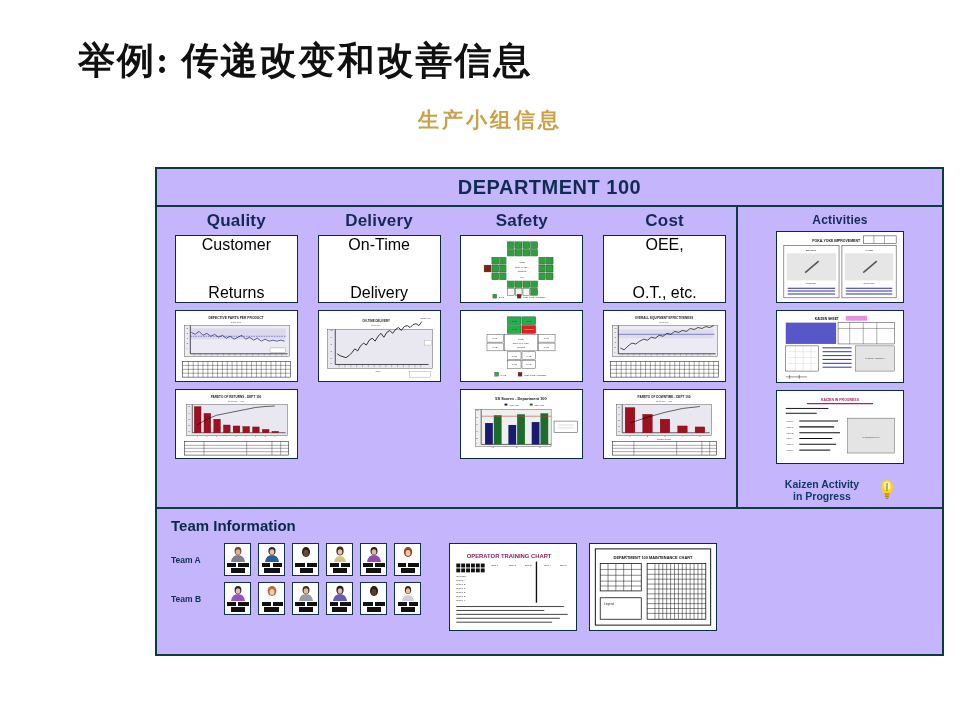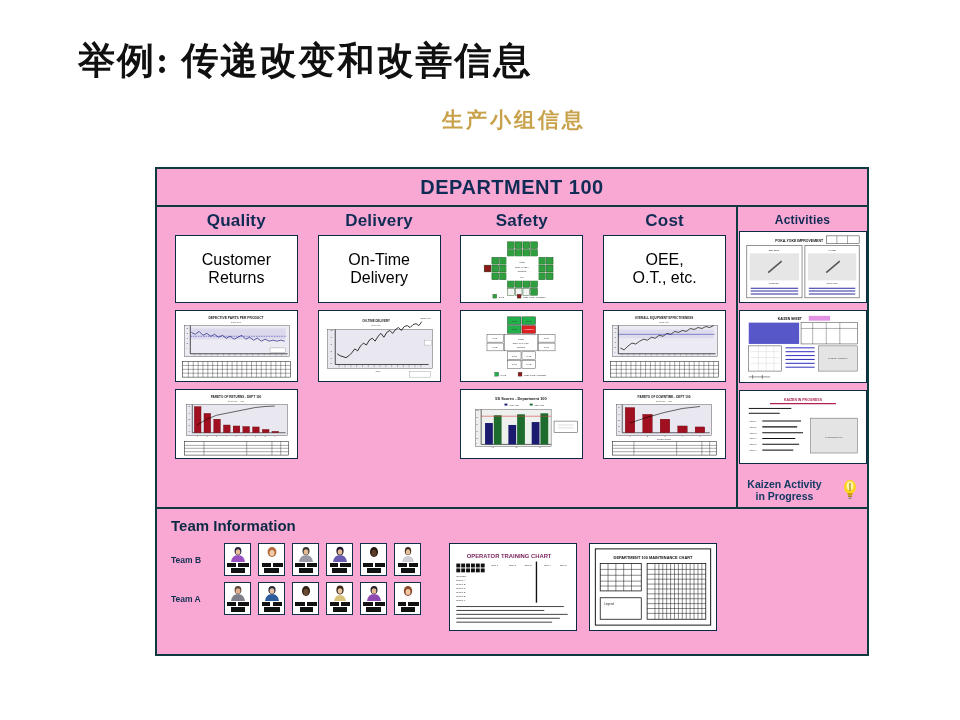--- a/index.html
+++ b/index.html
@@ -17,28 +17,28 @@
     position:absolute; left:78px; top:36px;
     font-family:"Liberation Serif", serif;
     font-size:37px; font-weight:bold; color:#101010;
     letter-spacing:2px; white-space:nowrap;
   }
   #slide-subtitle {
     position:absolute; left:418px; top:106px;
     font-family:"Liberation Serif", serif;
     font-size:21px; font-weight:bold; color:#c8a martin;
     color:#c8a24a;
-    letter-spacing:3px; white-space:nowrap;margin-left:24px;
+    letter-spacing:3px; white-space:nowrap;
   }
 
   
   #board {
     position:absolute; left:155px; top:167px;
-    width:714px; height:489px;
-    background:#f9a8d4;
+    width:789px; height:489px;
+    background:#c4b5fd;
     border:2px solid #0d3b3f;
   }
   .board-header {
     height:38px; border-bottom:2px solid #0d3b3f;
     display:flex; align-items:center; justify-content:center;
   }
   .board-header-text {
     font-size:20px; font-weight:bold; color:#102c54;
     letter-spacing:.5px;
   }
@@ -50,21 +50,21 @@
   .metric-col { flex:1; display:flex; flex-direction:column; align-items:center; padding-top:4px; }
   .col-title { font-size:17px; font-weight:bold; color:#102c54; margin-bottom:4px; letter-spacing:.2px; }
   .col-title.small { font-size:12px; margin-top:6px; }
 
   .panel {
     background:#ffffff; border:1.5px solid #0d2a44;
     margin-bottom:7px; position:relative; overflow:hidden;
   }
   .metric-headline {
     width:123px; height:68px;
-    display:flex; flex-direction:column; align-items:center; justify-content:center;
+    display:flex; flex-direction:column; align-items:center; justify-content:space-between;
     font-size:16px; color:#000; line-height:1.12; text-align:center;
   }
   .metric-headline .l { display:block; white-space:nowrap; }
 
   .thumb { width:123px; height:72px; background:#fff; }
   .thumb.small { height:70px; }
 
   
   .mini { width:100%; height:100%; display:block; }
 
@@ -670,20 +670,100 @@
     </div>
 
   </div>
 
   <div id="team-section">
     <div id="team-title">Team Information</div>
     <div id="team-grid">
       <div id="team-rows">
 
         <div class="team-row">
+          <span class="team-label">Team A</span>
+          <div class="person">
+            <svg class="face" viewBox="0 0 20 17">
+                <rect width="20" height="17" fill="#fff"></rect>
+                <ellipse cx="10" cy="6" rx="3.4" ry="4" fill="#5a4436"></ellipse>
+                <path d="M3 17 Q4 10 10 10 Q16 10 17 17 Z" fill="#7e7f8a"></path>
+                <ellipse cx="10" cy="7" rx="2.4" ry="2.8" fill="#e0b090"></ellipse>
+              </svg>
+            <svg class="namebar" viewBox="0 0 22 11">
+                <rect x="0" y="0" width="9" height="4" fill="#111"></rect>
+                <rect x="11" y="0" width="11" height="4" fill="#111"></rect>
+                <rect x="4" y="5" width="14" height="5" fill="#111"></rect>
+              </svg>
+          </div>
+          <div class="person">
+            <svg class="face" viewBox="0 0 20 17">
+                <rect width="20" height="17" fill="#fff"></rect>
+                <ellipse cx="10" cy="6" rx="3.6" ry="4" fill="#2a2a3a"></ellipse>
+                <path d="M3 17 Q4 10 10 10 Q16 10 17 17 Z" fill="#2a5c9a"></path>
+                <ellipse cx="10" cy="7" rx="2.4" ry="2.8" fill="#e8c0a0"></ellipse>
+              </svg>
+            <svg class="namebar" viewBox="0 0 22 11">
+                <rect x="1" y="0" width="8" height="4" fill="#111"></rect>
+                <rect x="12" y="0" width="9" height="4" fill="#111"></rect>
+                <rect x="3" y="5" width="16" height="5" fill="#111"></rect>
+              </svg>
+          </div>
+          <div class="person">
+            <svg class="face" viewBox="0 0 20 17">
+                <rect width="20" height="17" fill="#fff"></rect>
+                <ellipse cx="10" cy="7" rx="4" ry="5" fill="#2b1c14"></ellipse>
+                <ellipse cx="10" cy="8" rx="2.6" ry="3.2" fill="#6b4a33"></ellipse>
+              </svg>
+            <svg class="namebar" viewBox="0 0 22 11">
+                <rect x="0" y="0" width="10" height="4" fill="#111"></rect>
+                <rect x="12" y="0" width="10" height="4" fill="#111"></rect>
+                <rect x="5" y="5" width="13" height="5" fill="#111"></rect>
+              </svg>
+          </div>
+          <div class="person">
+            <svg class="face" viewBox="0 0 20 17">
+                <rect width="20" height="17" fill="#fff"></rect>
+                <ellipse cx="10" cy="6" rx="3.6" ry="4.4" fill="#3d2a1a"></ellipse>
+                <path d="M4 17 Q5 11 10 11 Q15 11 16 17 Z" fill="#d8c27a"></path>
+                <ellipse cx="10" cy="7" rx="2.3" ry="2.8" fill="#eac3a0"></ellipse>
+              </svg>
+            <svg class="namebar" viewBox="0 0 22 11">
+                <rect x="1" y="0" width="9" height="4" fill="#111"></rect>
+                <rect x="12" y="0" width="9" height="4" fill="#111"></rect>
+                <rect x="4" y="5" width="14" height="5" fill="#111"></rect>
+              </svg>
+          </div>
+          <div class="person">
+            <svg class="face" viewBox="0 0 20 17">
+                <rect width="20" height="17" fill="#fff"></rect>
+                <ellipse cx="10" cy="6" rx="3.5" ry="4" fill="#1f1f2e"></ellipse>
+                <path d="M3 17 Q4 10 10 10 Q16 10 17 17 Z" fill="#8e4ab0"></path>
+                <ellipse cx="10" cy="7" rx="2.4" ry="2.8" fill="#e6b894"></ellipse>
+              </svg>
+            <svg class="namebar" viewBox="0 0 22 11">
+                <rect x="0" y="0" width="10" height="4" fill="#111"></rect>
+                <rect x="12" y="0" width="10" height="4" fill="#111"></rect>
+                <rect x="3" y="5" width="15" height="5" fill="#111"></rect>
+              </svg>
+          </div>
+          <div class="person">
+            <svg class="face" viewBox="0 0 20 17">
+                <rect width="20" height="17" fill="#fff"></rect>
+                <ellipse cx="10" cy="7" rx="4.2" ry="5" fill="#8a4a2a"></ellipse>
+                <ellipse cx="10" cy="8" rx="2.5" ry="3" fill="#edc6a2"></ellipse>
+              </svg>
+            <svg class="namebar" viewBox="0 0 22 11">
+                <rect x="1" y="0" width="8" height="4" fill="#111"></rect>
+                <rect x="11" y="0" width="11" height="4" fill="#111"></rect>
+                <rect x="4" y="5" width="14" height="5" fill="#111"></rect>
+              </svg>
+          </div>
+        </div>
+
+        <div class="team-row">
           <span class="team-label">Team B</span>
           <div class="person">
             <svg class="face" viewBox="0 0 20 17">
                 <rect width="20" height="17" fill="#fff"></rect>
                 <ellipse cx="10" cy="6" rx="3.4" ry="4" fill="#26203a"></ellipse>
                 <path d="M3 17 Q4 10 10 10 Q16 10 17 17 Z" fill="#9a52c0"></path>
                 <ellipse cx="10" cy="7" rx="2.3" ry="2.8" fill="#e8bd97"></ellipse>
               </svg>
             <svg class="namebar" viewBox="0 0 22 11">
                 <rect x="0" y="0" width="9" height="4" fill="#111"></rect>
@@ -744,100 +824,20 @@
           <div class="person">
             <svg class="face" viewBox="0 0 20 17">
                 <rect width="20" height="17" fill="#fff"></rect>
                 <ellipse cx="10" cy="6" rx="3.2" ry="4" fill="#3a2a1e"></ellipse>
                 <path d="M4 17 Q5 11 10 11 Q15 11 16 17 Z" fill="#cfcfd8"></path>
                 <ellipse cx="10" cy="7" rx="2.2" ry="2.7" fill="#e9c09a"></ellipse>
               </svg>
             <svg class="namebar" viewBox="0 0 22 11">
                 <rect x="1" y="0" width="9" height="4" fill="#111"></rect>
                 <rect x="12" y="0" width="9" height="4" fill="#111"></rect>
-                <rect x="4" y="5" width="14" height="5" fill="#111"></rect>
-              </svg>
-          </div>
-        </div>
-
-        <div class="team-row">
-          <span class="team-label">Team A</span>
-          <div class="person">
-            <svg class="face" viewBox="0 0 20 17">
-                <rect width="20" height="17" fill="#fff"></rect>
-                <ellipse cx="10" cy="6" rx="3.4" ry="4" fill="#5a4436"></ellipse>
-                <path d="M3 17 Q4 10 10 10 Q16 10 17 17 Z" fill="#7e7f8a"></path>
-                <ellipse cx="10" cy="7" rx="2.4" ry="2.8" fill="#e0b090"></ellipse>
-              </svg>
-            <svg class="namebar" viewBox="0 0 22 11">
-                <rect x="0" y="0" width="9" height="4" fill="#111"></rect>
-                <rect x="11" y="0" width="11" height="4" fill="#111"></rect>
-                <rect x="4" y="5" width="14" height="5" fill="#111"></rect>
-              </svg>
-          </div>
-          <div class="person">
-            <svg class="face" viewBox="0 0 20 17">
-                <rect width="20" height="17" fill="#fff"></rect>
-                <ellipse cx="10" cy="6" rx="3.6" ry="4" fill="#2a2a3a"></ellipse>
-                <path d="M3 17 Q4 10 10 10 Q16 10 17 17 Z" fill="#2a5c9a"></path>
-                <ellipse cx="10" cy="7" rx="2.4" ry="2.8" fill="#e8c0a0"></ellipse>
-              </svg>
-            <svg class="namebar" viewBox="0 0 22 11">
-                <rect x="1" y="0" width="8" height="4" fill="#111"></rect>
-                <rect x="12" y="0" width="9" height="4" fill="#111"></rect>
-                <rect x="3" y="5" width="16" height="5" fill="#111"></rect>
-              </svg>
-          </div>
-          <div class="person">
-            <svg class="face" viewBox="0 0 20 17">
-                <rect width="20" height="17" fill="#fff"></rect>
-                <ellipse cx="10" cy="7" rx="4" ry="5" fill="#2b1c14"></ellipse>
-                <ellipse cx="10" cy="8" rx="2.6" ry="3.2" fill="#6b4a33"></ellipse>
-              </svg>
-            <svg class="namebar" viewBox="0 0 22 11">
-                <rect x="0" y="0" width="10" height="4" fill="#111"></rect>
-                <rect x="12" y="0" width="10" height="4" fill="#111"></rect>
-                <rect x="5" y="5" width="13" height="5" fill="#111"></rect>
-              </svg>
-          </div>
-          <div class="person">
-            <svg class="face" viewBox="0 0 20 17">
-                <rect width="20" height="17" fill="#fff"></rect>
-                <ellipse cx="10" cy="6" rx="3.6" ry="4.4" fill="#3d2a1a"></ellipse>
-                <path d="M4 17 Q5 11 10 11 Q15 11 16 17 Z" fill="#d8c27a"></path>
-                <ellipse cx="10" cy="7" rx="2.3" ry="2.8" fill="#eac3a0"></ellipse>
-              </svg>
-            <svg class="namebar" viewBox="0 0 22 11">
-                <rect x="1" y="0" width="9" height="4" fill="#111"></rect>
-                <rect x="12" y="0" width="9" height="4" fill="#111"></rect>
-                <rect x="4" y="5" width="14" height="5" fill="#111"></rect>
-              </svg>
-          </div>
-          <div class="person">
-            <svg class="face" viewBox="0 0 20 17">
-                <rect width="20" height="17" fill="#fff"></rect>
-                <ellipse cx="10" cy="6" rx="3.5" ry="4" fill="#1f1f2e"></ellipse>
-                <path d="M3 17 Q4 10 10 10 Q16 10 17 17 Z" fill="#8e4ab0"></path>
-                <ellipse cx="10" cy="7" rx="2.4" ry="2.8" fill="#e6b894"></ellipse>
-              </svg>
-            <svg class="namebar" viewBox="0 0 22 11">
-                <rect x="0" y="0" width="10" height="4" fill="#111"></rect>
-                <rect x="12" y="0" width="10" height="4" fill="#111"></rect>
-                <rect x="3" y="5" width="15" height="5" fill="#111"></rect>
-              </svg>
-          </div>
-          <div class="person">
-            <svg class="face" viewBox="0 0 20 17">
-                <rect width="20" height="17" fill="#fff"></rect>
-                <ellipse cx="10" cy="7" rx="4.2" ry="5" fill="#8a4a2a"></ellipse>
-                <ellipse cx="10" cy="8" rx="2.5" ry="3" fill="#edc6a2"></ellipse>
-              </svg>
-            <svg class="namebar" viewBox="0 0 22 11">
-                <rect x="1" y="0" width="8" height="4" fill="#111"></rect>
-                <rect x="11" y="0" width="11" height="4" fill="#111"></rect>
                 <rect x="4" y="5" width="14" height="5" fill="#111"></rect>
               </svg>
           </div>
         </div>
 
       </div>
 
       <div id="team-docs">
         <div class="team-doc">
           <svg class="mini blur" viewBox="0 0 128 88">

